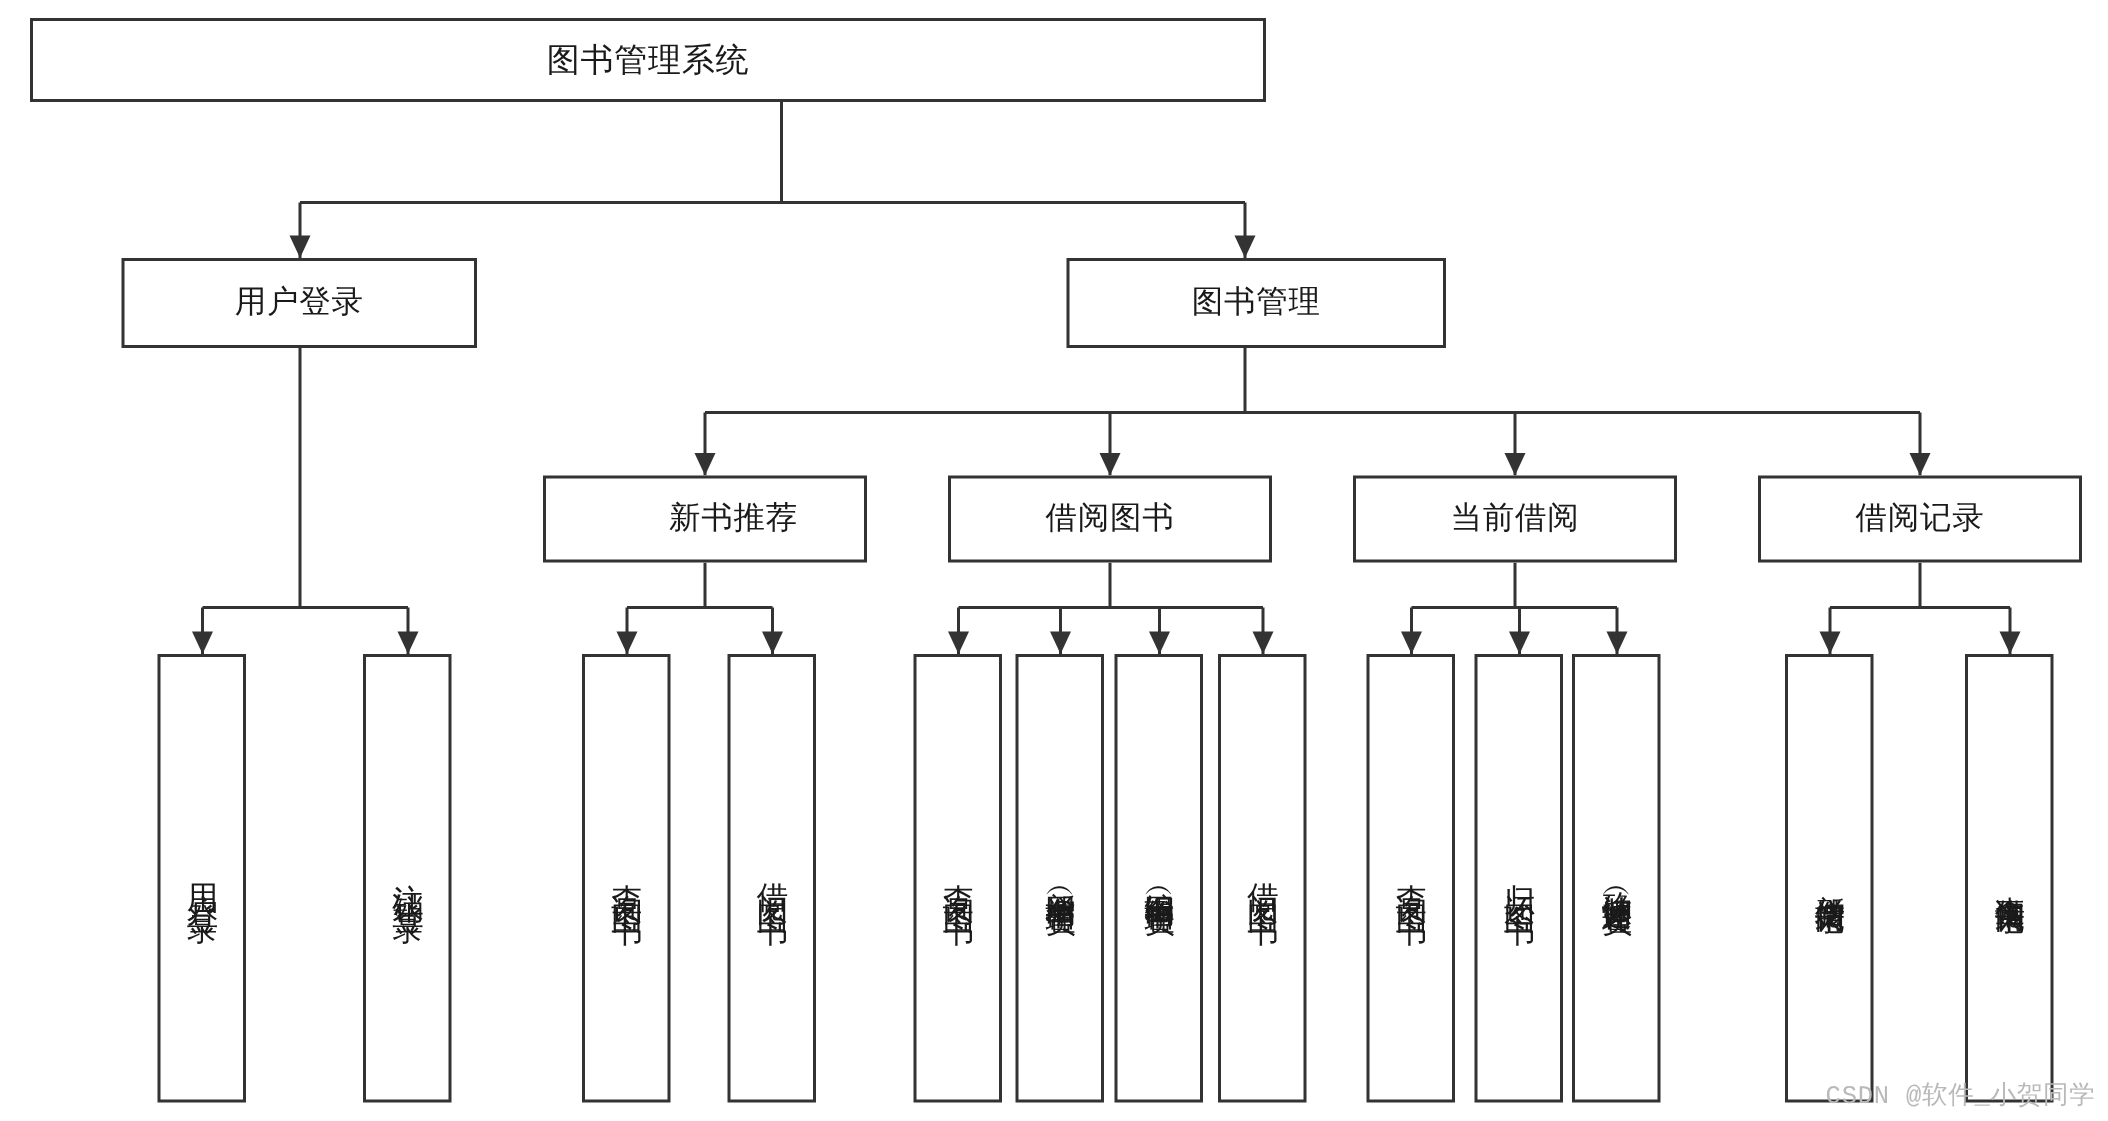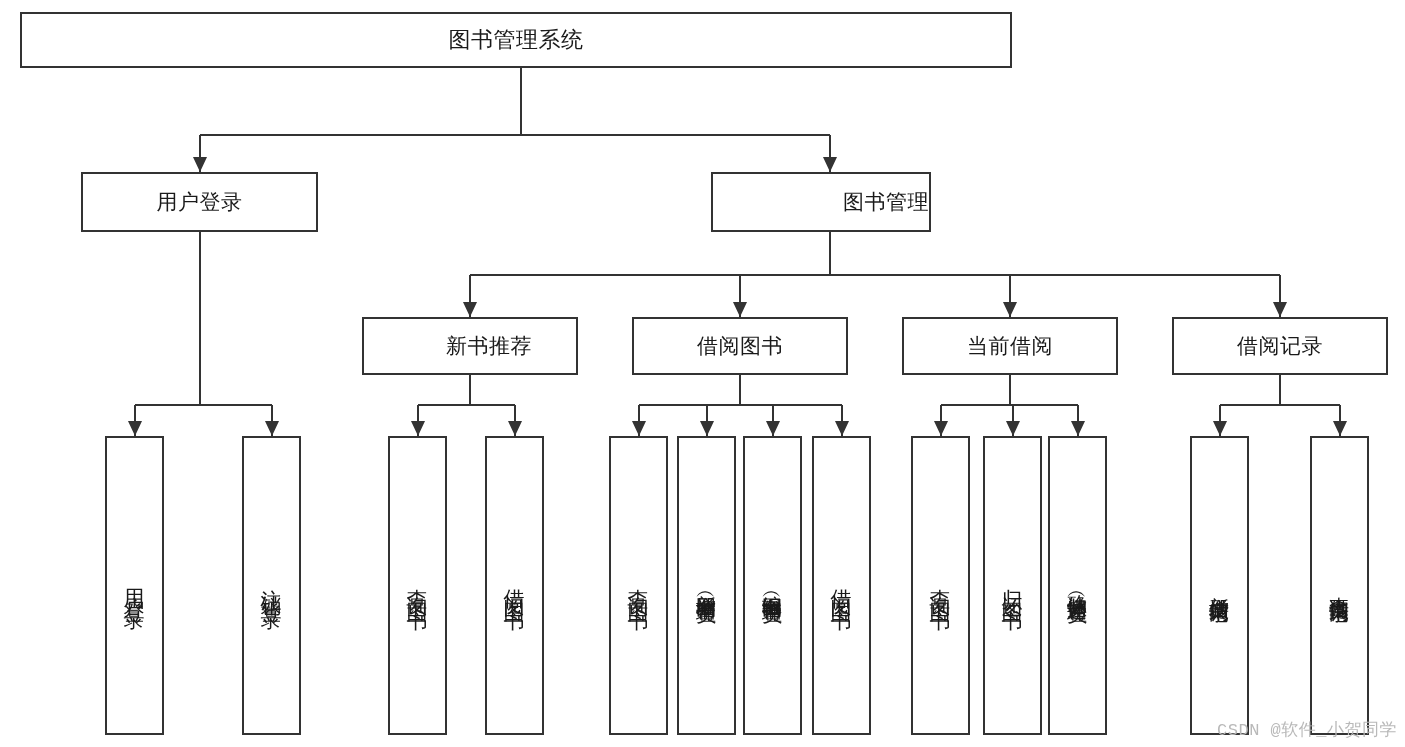--- a/index.html
+++ b/index.html
@@ -81,27 +81,27 @@
     letter-spacing:0.5px;
     white-space:nowrap;
     z-index:9;
     font-family:Liberation Mono, monospace;
   }
 </style>
 </head>
 <body>
 
 <div id="canvas">
-    <div class="node horiz root" style="left: 20px; top: 12px; width: 992px; height: 56px;">
+    <div class="node horiz root" style="left: 20px; top: 12px; width: 824px; height: 56px;">
       <span class="lbl">图书管理系统</span>
     </div>
     <div class="node horiz" style="left: 81px; top: 172px; width: 237px; height: 60px;">
       <span class="lbl">用户登录</span>
     </div>
-    <div class="node horiz" style="left: 711px; top: 172px; width: 220px; height: 60px; justify-content: flex-end;">
+    <div class="node horiz" style="left: 711px; top: 172px; width: 253px; height: 60px;">
       <span class="lbl">图书管理</span>
     </div>
     <div class="node horiz" style="left: 362px; top: 317px; width: 216px; height: 58px; padding-left: 38px;">
       <span class="lbl">新书推荐</span>
     </div>
     <div class="node horiz" style="left: 632px; top: 317px; width: 216px; height: 58px;">
       <span class="lbl">借阅图书</span>
     </div>
     <div class="node horiz" style="left: 902px; top: 317px; width: 216px; height: 58px;">
       <span class="lbl">当前借阅</span>

